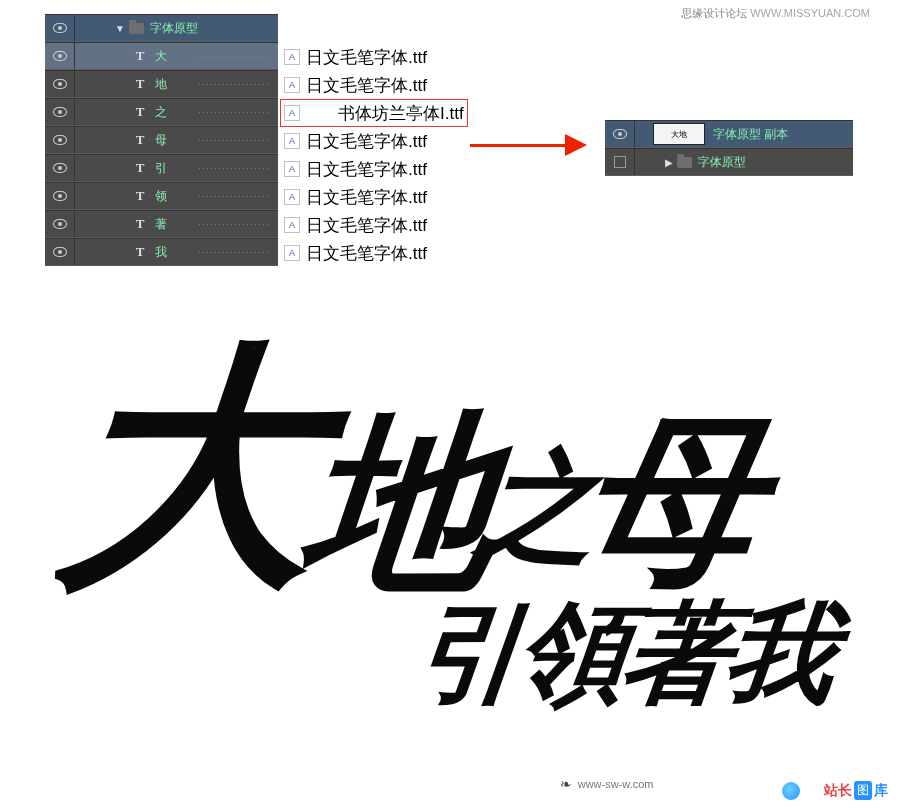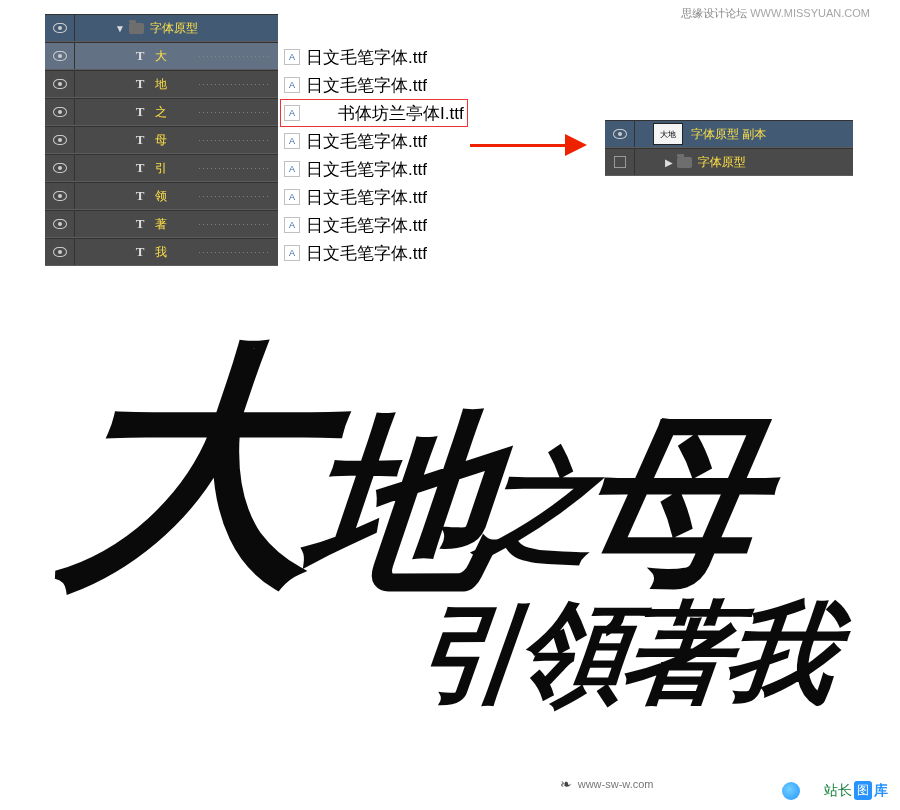--- a/index.html
+++ b/index.html
@@ -99,21 +99,21 @@
       width: 14px;
       text-align: center;
       font-family: "Times New Roman", serif;
       font-weight: bold;
       color: #ddd;
       margin-right: 8px;
       font-size: 13px;
     }
     .layer-text {
       flex: 1;
-      color: #fde047;
+      color: #86efac;
     }
     .dots {
       color: #888;
       font-size: 9px;
       letter-spacing: 1px;
       margin-left: auto;
       margin-right: 8px;
     }
     
     
@@ -180,21 +180,21 @@
       border-bottom: 11px solid transparent;
     }
     
     
     .layers-panel.right {
       left: 605px;
       top: 120px;
       width: 248px;
     }
     .thumb {
-      width: 30px;
+      width: 52px;
       height: 22px;
       background: #f4f4f4;
       border: 1px solid #222;
       margin-right: 8px;
       display: flex;
       align-items: center;
       justify-content: center;
       font-size: 8px;
       color: #000;
     }
@@ -250,21 +250,21 @@
     .footer-mark-left .sym { font-size: 14px; color: #444; }
     .footer-mark-right {
       position: absolute;
       bottom: 10px;
       right: 12px;
       font-size: 14px;
       display: flex;
       align-items: center;
       gap: 2px;
     }
-    .footer-mark-right .zz { color: #15803d; font-weight: normal; margin-left: 22px; }
+    .footer-mark-right .zz { color: #ef4444; font-weight: bold; margin-left: 22px; }
     .footer-mark-right .ff { color: #2693ff; font-weight: bold; }
     .footer-mark-right .jian {
       background: #2693ff;
       color: #fff;
       padding: 1px 3px;
       border-radius: 3px;
       font-size: 12px;
     }
     .lil-icon {
       width: 18px;

